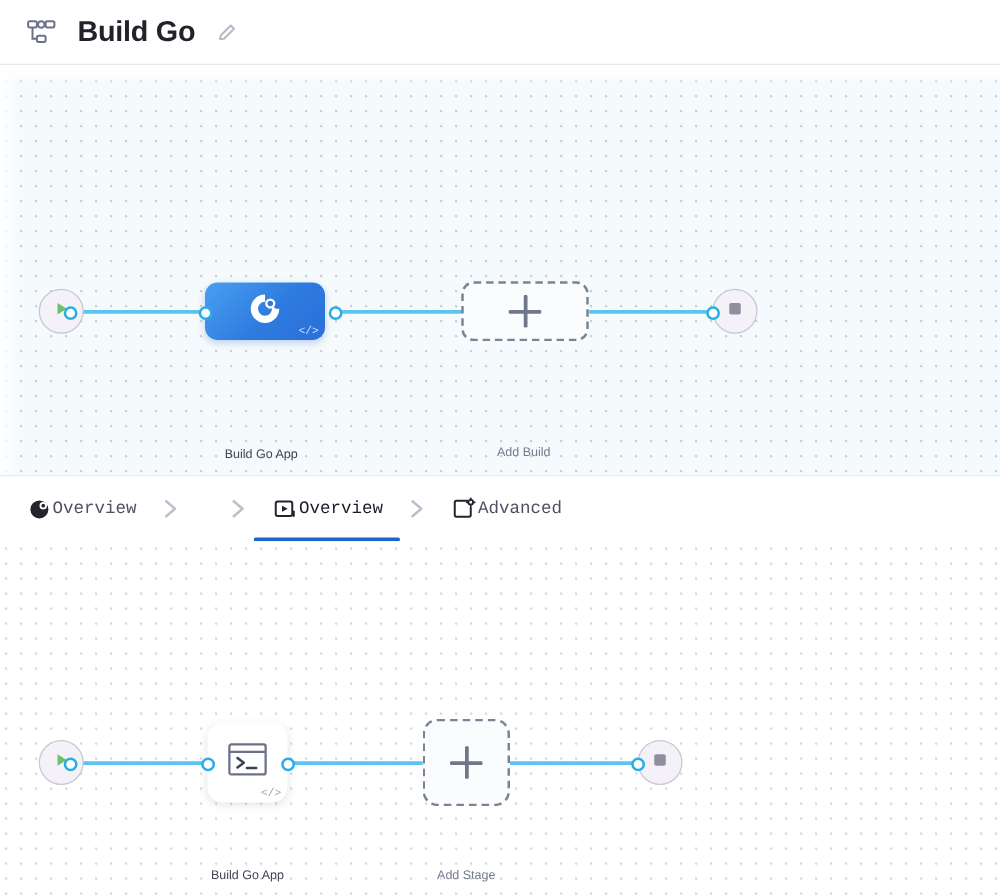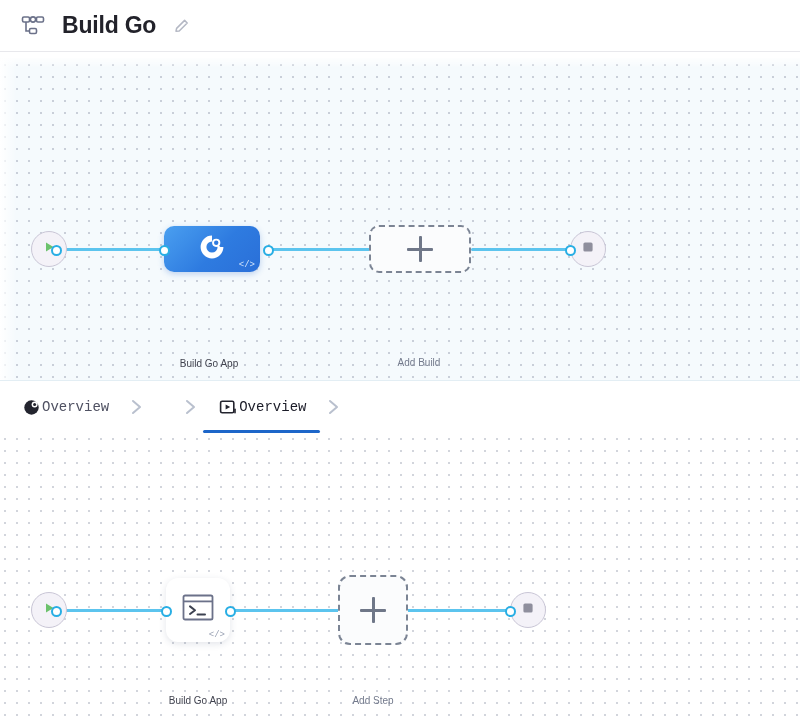--- a/index.html
+++ b/index.html
@@ -349,20 +349,33 @@
       </span>
       <span class="tab-label">Overview</span>
     </div>
 
     <div class="tab-sep">
       <svg width="15" height="20" viewBox="0 0 15 20">
         <polyline points="4,4 11,10 4,16" fill="none" stroke="#b9c0ce" stroke-width="2" stroke-linecap="round" stroke-linejoin="round"></polyline>
       </svg>
     </div>
 
+    <div class="tab">
+      <span class="tab-icon">
+        <svg width="20" height="20" viewBox="0 0 20 20">
+          <path d="M12.8 3.6 H4.2 A1.4 1.4 0 0 0 2.8 5 V15 A1.4 1.4 0 0 0 4.2 16.4 H14.2 A1.4 1.4 0 0 0 15.6 15 V9.2" fill="none" stroke="#23242e" stroke-width="1.6" stroke-linecap="round"></path>
+          <circle cx="15.6" cy="4.8" r="1.9" fill="none" stroke="#23242e" stroke-width="1.5"></circle>
+          <line x1="15.6" y1="1.6" x2="15.6" y2="2.6" stroke="#23242e" stroke-width="1.4" stroke-linecap="round"></line>
+          <line x1="15.6" y1="7.0" x2="15.6" y2="8.0" stroke="#23242e" stroke-width="1.4" stroke-linecap="round"></line>
+          <line x1="12.4" y1="4.8" x2="13.4" y2="4.8" stroke="#23242e" stroke-width="1.4" stroke-linecap="round"></line>
+          <line x1="17.8" y1="4.8" x2="18.8" y2="4.8" stroke="#23242e" stroke-width="1.4" stroke-linecap="round"></line>
+        </svg>
+      </span>
+      <span class="tab-label">Advanced</span>
+    </div>
 
   </div>
 
   <div class="canvas canvas-step">
     <div class="graph">
 
       <div class="edge" style="left:56px;  top:176px; width:110px;"></div>
       <div class="edge" style="left:230px; top:176px; width:110px;"></div>
       <div class="edge" style="left:406px; top:176px; width:112px;"></div>
 
@@ -386,21 +399,21 @@
         </span>
         <span class="code-badge dark">&lt;/&gt;</span>
       </div>
       <div class="port" style="left:161px; top:173px;"></div>
       <div class="port" style="left:225px; top:173px;"></div>
       <div class="node-label primary" style="left:198px; top:262px;">Build Go App</div>
 
       <div class="add-node step" style="left:338px; top:142px;">
         <span class="plus"></span>
       </div>
-      <div class="node-label muted" style="left:373px; top:262px;">Add Step</div>
+      <div class="node-label muted" style="left:373px; top:262px;">Add Stage</div>
 
       <div class="terminal-node" style="left:510px; top:159px;">
         <span>
           <svg width="16" height="16" viewBox="0 0 16 16">
             <rect x="3.4" y="3.4" width="9.2" height="9.2" rx="1.6" fill="#8f8f9d"></rect>
           </svg>
         </span>
       </div>
       <div class="port" style="left:505px; top:173px;"></div>
 

